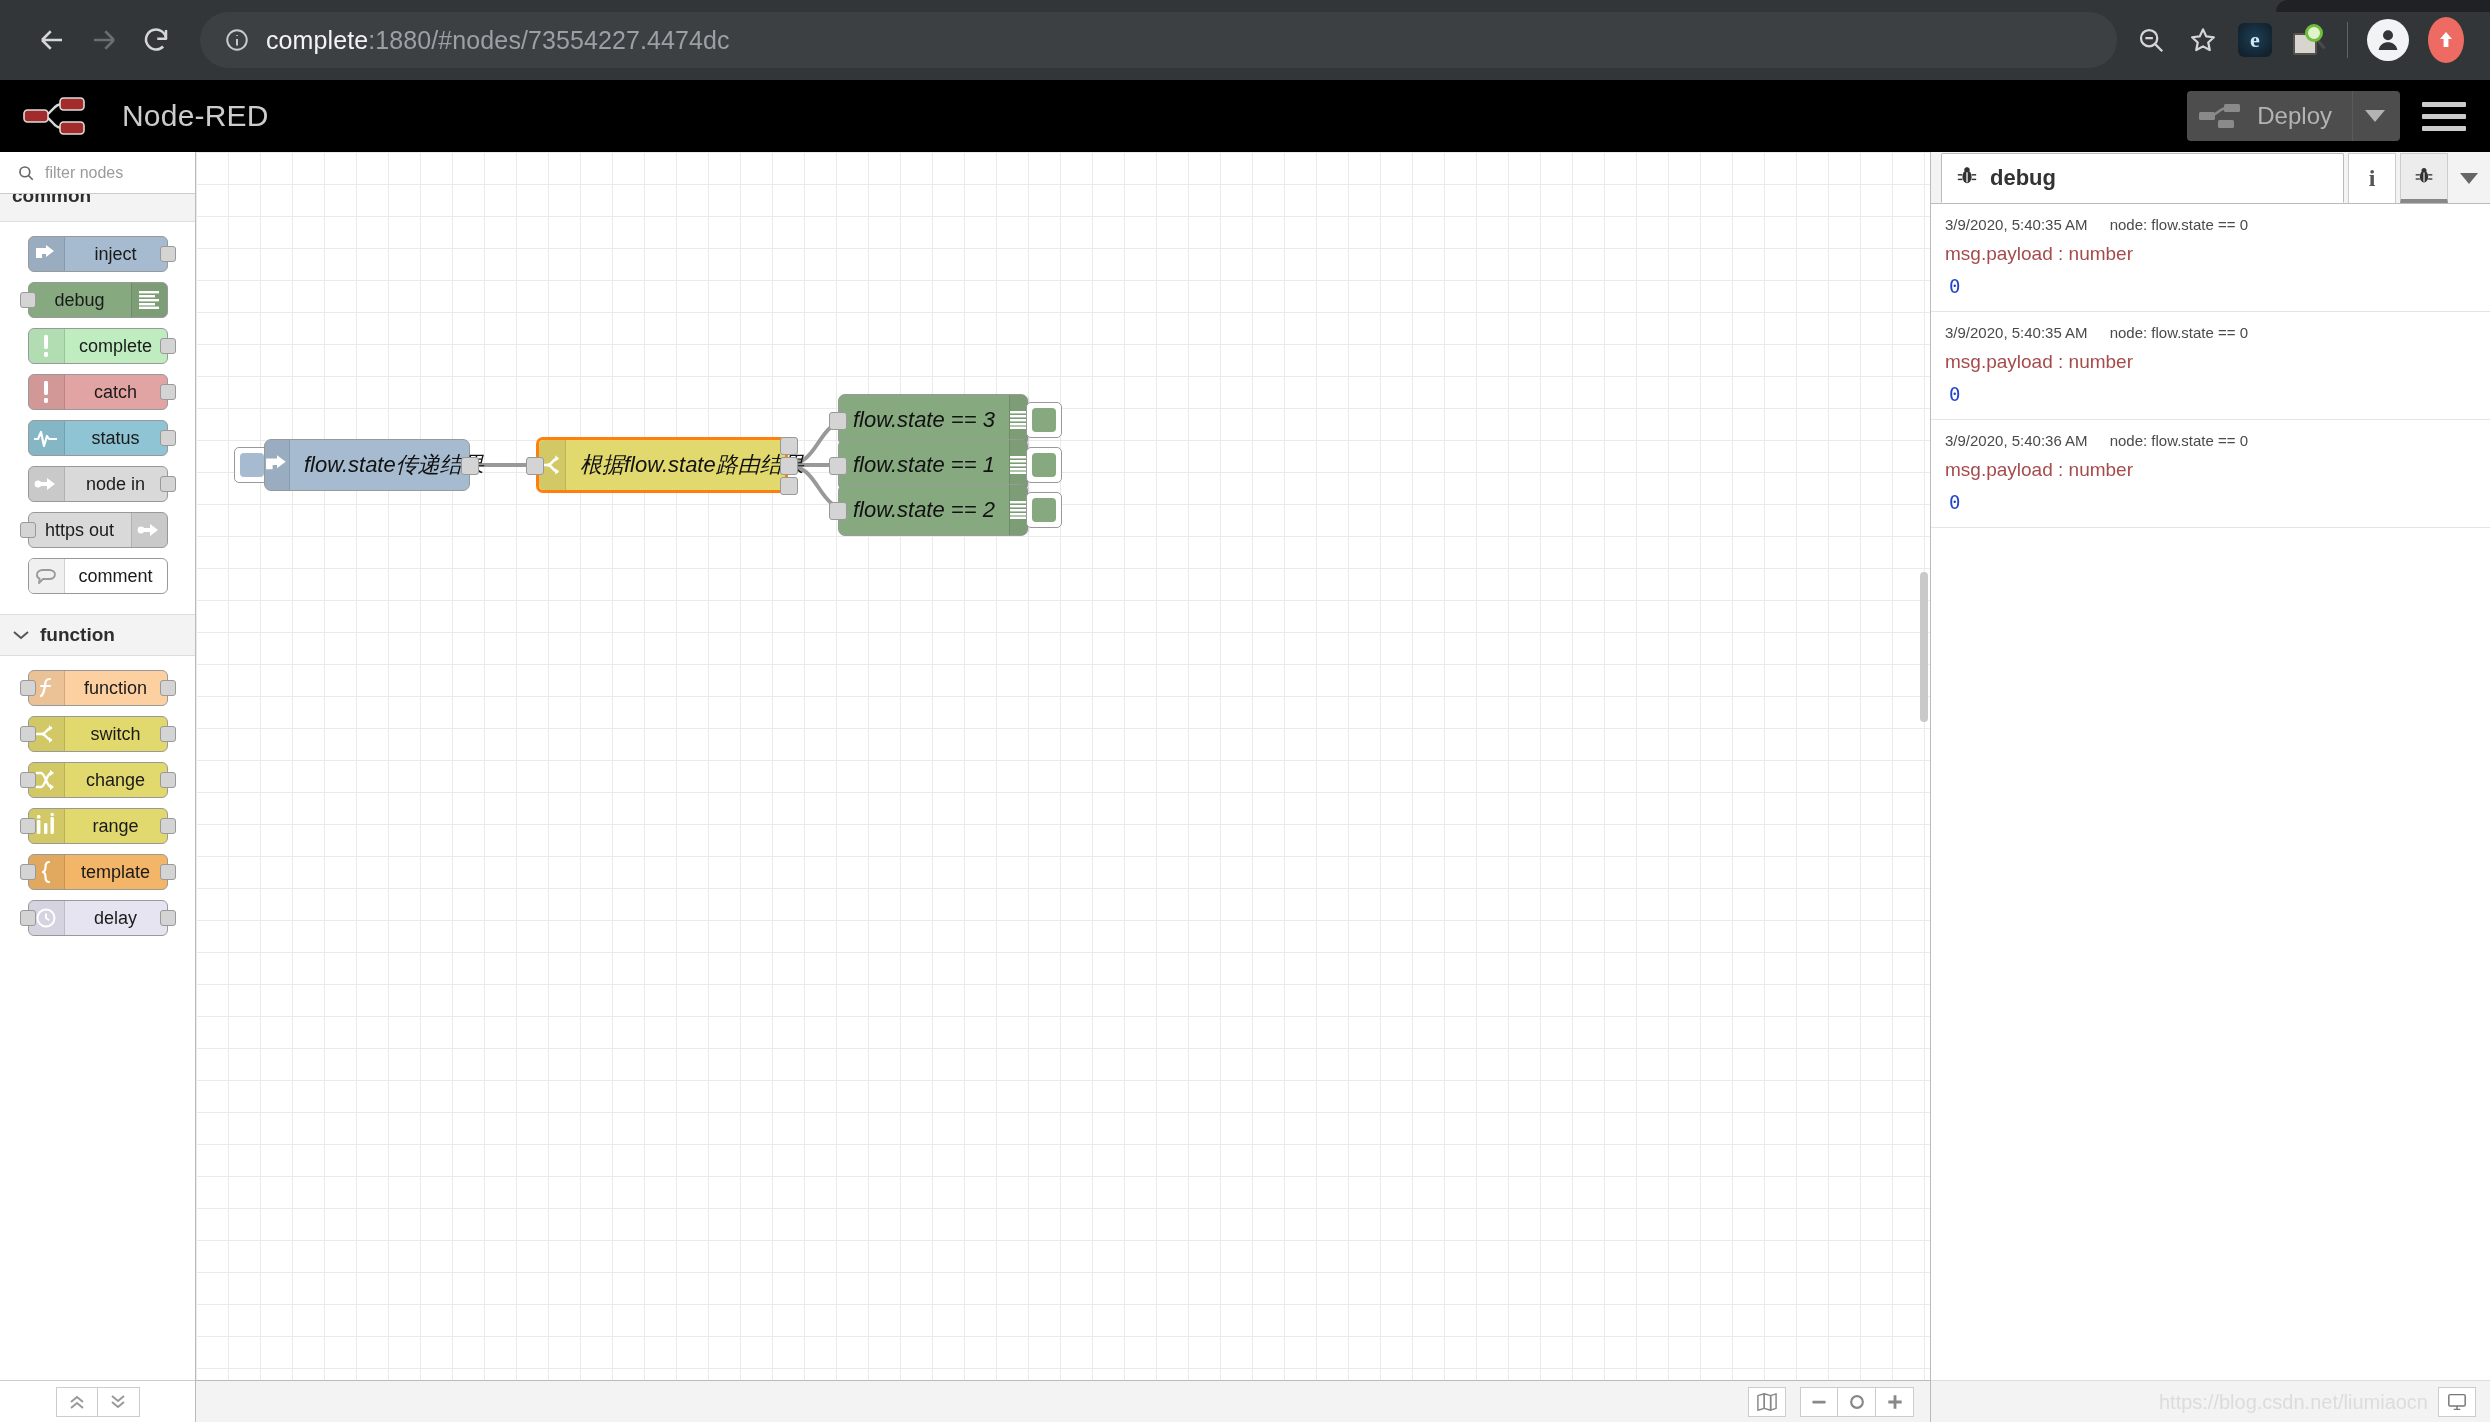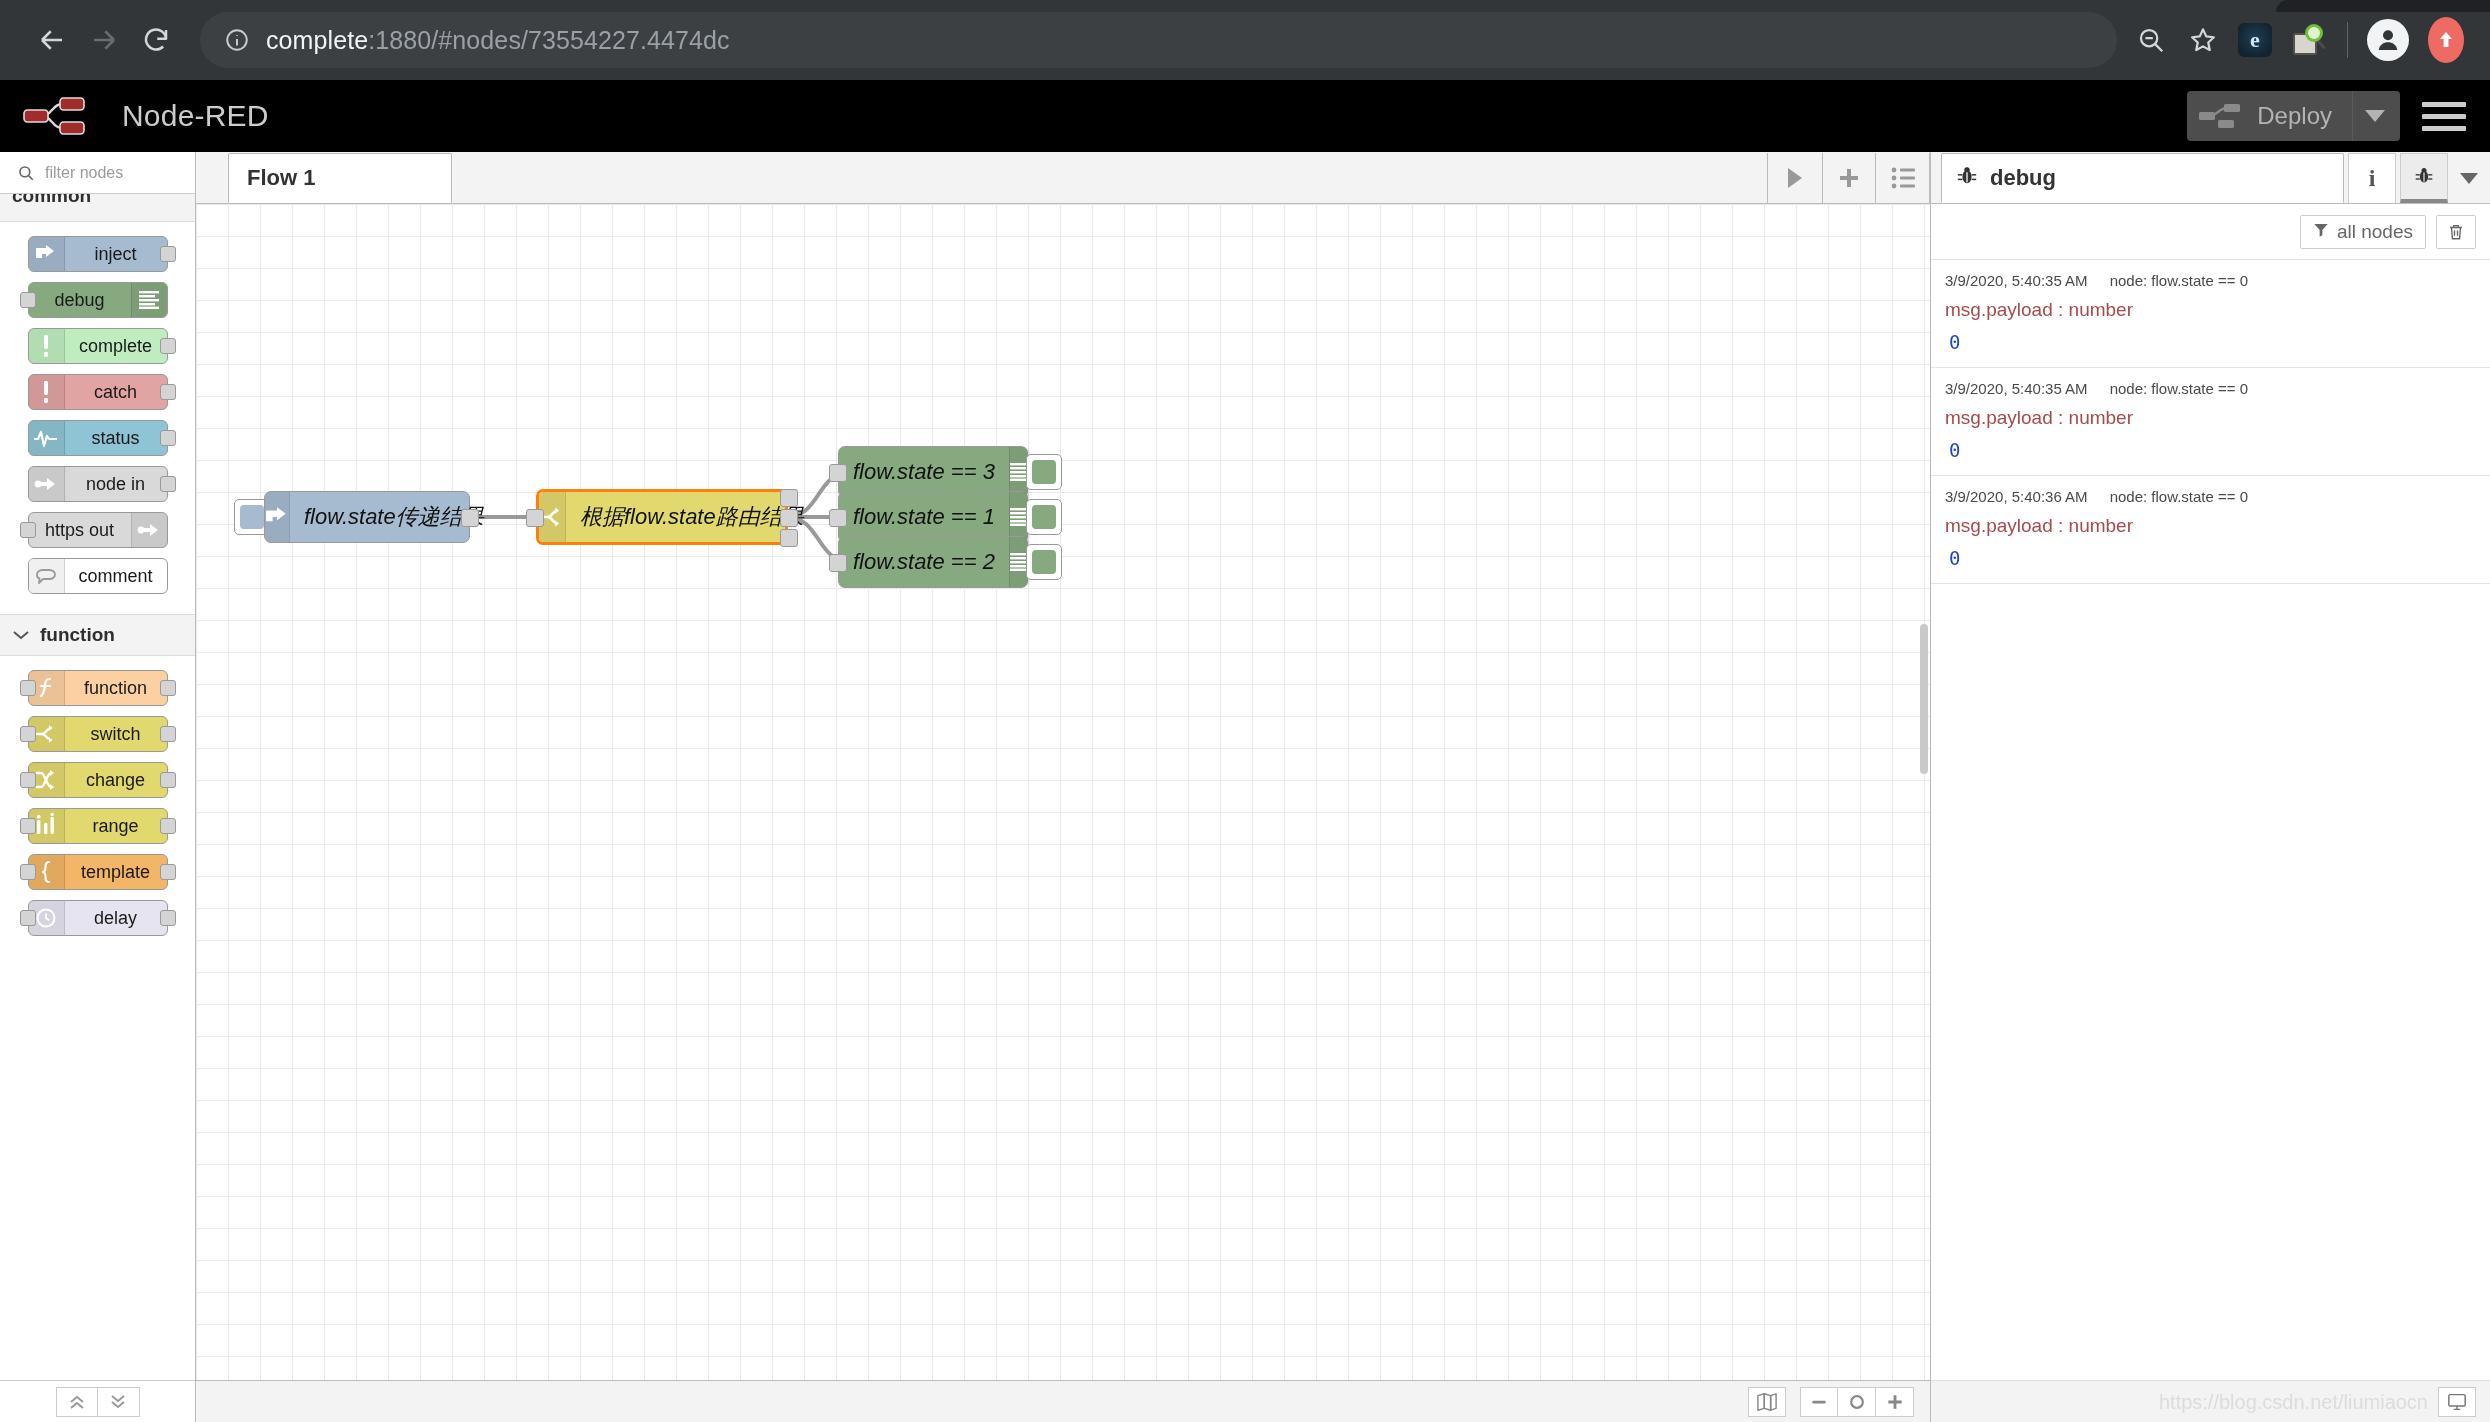--- a/index.html
+++ b/index.html
@@ -635,47 +635,20 @@
       <div class="pf-btn">
         <svg width="20" height="18" viewBox="0 0 20 18" fill="none" stroke="currentColor" stroke-width="2">
             <path d="M4 3l6 5 6-5"></path>
             <path d="M4 9l6 5 6-5"></path>
           </svg>
       </div>
     </div>
   </div>
 
   <div class="workspace">
-    <div class="ws-tabbar">
-      <div class="ws-tab">
-        <span>Flow 1</span>
-      </div>
-      <div class="ws-tab-actions">
-        <div class="ws-tab-btn plain">
-          <svg width="22" height="24" viewBox="0 0 22 24" fill="currentColor">
-              <path d="M4 2l14 10L4 22z"></path>
-            </svg>
-        </div>
-        <div class="ws-tab-btn" style="border-left:1px solid #bbb">
-          <svg width="24" height="24" viewBox="0 0 24 24" fill="currentColor">
-              <path d="M10 3h4v7h7v4h-7v7h-4v-7H3v-4h7z"></path>
-            </svg>
-        </div>
-        <div class="ws-tab-btn">
-          <svg width="24" height="22" viewBox="0 0 24 22" fill="currentColor">
-            <circle cx="3" cy="3" r="2.4"></circle>
-              <circle cx="3" cy="11" r="2.4"></circle>
-              <circle cx="3" cy="19" r="2.4"></circle>
-            <rect x="9" y="1.4" width="15" height="3.2" rx="1"></rect>
-              <rect x="9" y="9.4" width="15" height="3.2" rx="1"></rect>
-              <rect x="9" y="17.4" width="15" height="3.2" rx="1"></rect>
-          </svg>
-        </div>
-      </div>
-    </div>
 
     <div class="canvas">
 
       <svg style="position:absolute;left:0;top:0;width:100%;height:100%;pointer-events:none;">
         <path d="M274,313 L336,313" fill="none" stroke="#999" stroke-width="4"></path>
         <path d="M590,313 C625,313 620,268 655,268" fill="none" stroke="#999" stroke-width="4"></path>
         <path d="M590,313 L655,313" fill="none" stroke="#999" stroke-width="4"></path>
         <path d="M590,313 C625,313 620,358 655,358" fill="none" stroke="#999" stroke-width="4"></path>
       </svg>
 
@@ -826,36 +799,20 @@
               <rect x="17" y="16" width="5" height="1.6"></rect>
             <rect x="11.3" y="9" width="1.4" height="11" fill="#ececec"></rect>
           </svg>
         </span>
       </div>
       <div class="sb-caret">
           <i class="caret-down"></i>
         </div>
     </div>
 
-    <div class="sb-toolbar">
-      <div class="filter-btn">
-        <span>
-          <svg width="16" height="16" viewBox="0 0 24 24" fill="#666">
-              <path d="M2 3h20l-8 9v8l-4 2v-10z"></path>
-            </svg>
-        </span>
-        <span>all nodes</span>
-      </div>
-      <div class="trash-btn">
-        <svg width="18" height="20" viewBox="0 0 24 24" fill="none" stroke="currentColor" stroke-width="1.8">
-          <path d="M4 6h16M9 6V3.5h6V6M6 6l1.2 15h9.6L18 6"></path>
-            <path d="M10 10v7M14 10v7"></path>
-        </svg>
-      </div>
-    </div>
 
     <div class="sb-messages">
       <div class="dbg-msg">
         <div class="dbg-head">
           <span>3/9/2020, 5:40:35 AM</span>
           <span>node: flow.state == 0</span>
         </div>
         <div class="dbg-topic">msg.payload : number</div>
         <div class="dbg-value">0</div>
       </div>

